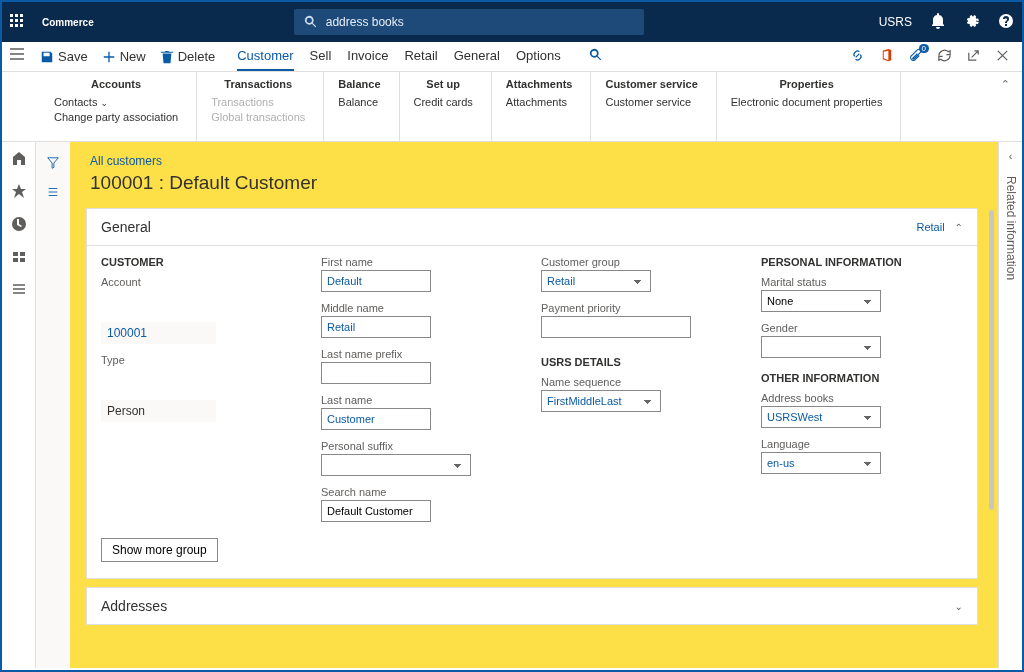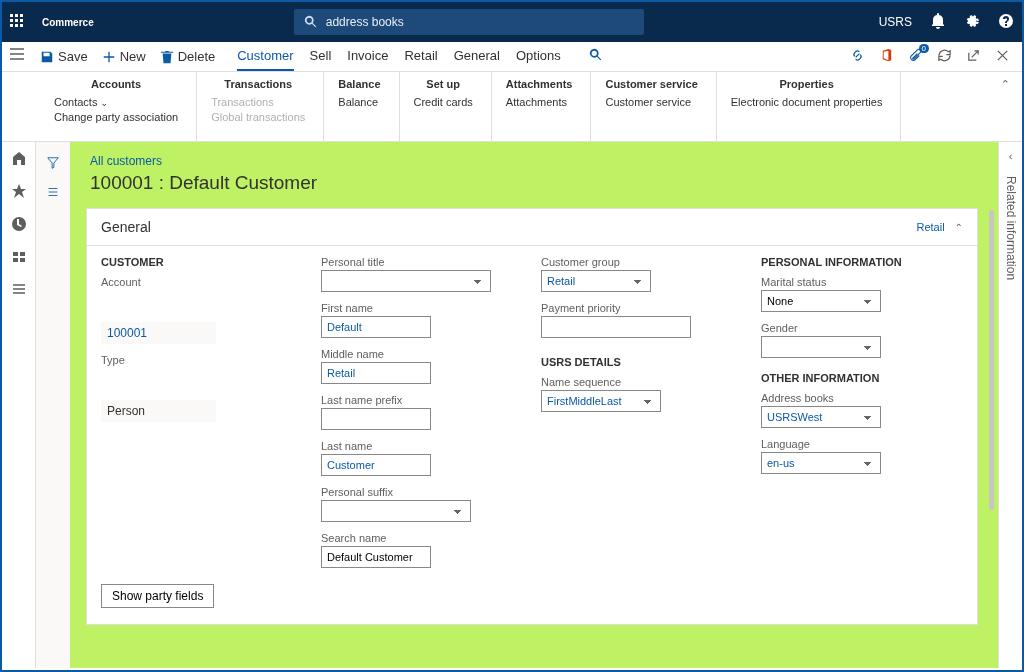--- a/index.html
+++ b/index.html
@@ -37,21 +37,21 @@
 .rgroup .item .chev { font-size:9px; margin-left:3px; }
 .ribbon .collapse-chev { margin-left:auto; padding:6px 12px; color:#666; cursor:pointer; font-size:11px;}
 
 .body { display: flex; height: 526px; }
 .leftrail { width: 34px; border-right: 1px solid #e1dfdd; display: flex; flex-direction: column; align-items: center; padding-top: 6px; gap: 14px; }
 .leftrail svg { width: 16px; height: 16px; fill: #605e5c; cursor: pointer; }
 .leftrail .hamb { margin-top:2px; }
 .mainwrap { flex: 1; display: flex; }
 .innerleft { width: 34px; display:flex; flex-direction:column; align-items:center; gap:12px; padding-top:14px; background:#faf9f8;}
 .innerleft svg { width:14px; height:14px; stroke:#0a5aa6; fill:none; cursor:pointer;}
-.content { flex:1; background:#bef264; padding: 12px 20px 0 16px; overflow-y:auto; position:relative;}
+.content { flex:1; background:#fde047; padding: 12px 20px 0 16px; overflow-y:auto; position:relative;}
 .scrollbar-fake { position:absolute; right:4px; top:68px; width:5px; height:300px; background:#c8c6c4; border-radius:3px;}
 .breadcrumb { color:#0a5aa6; font-size:12px; margin-bottom:4px; margin-left:4px; cursor:pointer;}
 .pagetitle { font-size:19px; color:#323130; margin-bottom:14px; margin-left:4px;}
 
 .panel { background:#fff; border:1px solid #e1dfdd; margin-bottom:8px; }
 .panel-head { padding:10px 14px; display:flex; align-items:center; cursor:pointer;}
 .panel-head .ptitle { font-size:14px; color:#323130;}
 .panel-head .right { margin-left:auto; display:flex; gap:10px; align-items:center; font-size:11px;}
 .panel-head .badge-retail { color:#0a5aa6; font-size:11px;}
 .panel-head .chev { color:#605e5c; font-size:10px;}
@@ -257,22 +257,20 @@
                   <label>Account</label>
                 <div class="ro">100001</div>
                 </div>
               <div class="fld">
                   <label>Type</label>
                 <div class="ro black">Person</div>
                 </div>
             </div>
 
             <div class="col">
-              <div class="fld"><label>Personal title</label>
-                <select><option></option></select></div>
               <div class="fld"><label>First name</label>
                 <input class="blue" style="width: 110px;" value="Default"></div>
               <div class="fld"><label>Middle name</label>
                 <input class="blue" style="width: 110px;" value="Retail"></div>
               <div class="fld"><label>Last name prefix</label>
                 <input style="width: 110px;" value=""></div>
               <div class="fld"><label>Last name</label>
                 <input class="blue" style="width: 110px;" value="Customer"></div>
               <div class="fld"><label>Personal suffix</label>
                 <select style="width:150px"><option></option></select></div>
@@ -296,24 +294,32 @@
                 <select style="width:120px"><option>None</option></select></div>
               <div class="fld"><label>Gender</label>
                 <select style="width:120px"><option></option></select></div>
               <div class="sectionhead" style="margin-top:14px;">OTHER INFORMATION</div>
               <div class="fld"><label>Address books</label>
                 <select class="blue" style="width:120px"><option>USRSWest</option></select></div>
               <div class="fld"><label>Language</label>
                 <select class="blue" style="width:120px"><option>en-us</option></select></div>
             </div>
           </div>
-          <button class="showmore">Show party fields</button>
+          <button class="showmore">Show more group</button>
         </div>
       </div>
 
+      <div class="panel">
+        <div class="panel-head">
+          <span class="ptitle">Addresses</span>
+          <span class="right">
+              <span class="chev">⌄</span>
+            </span>
+        </div>
+      </div>
 
     </div>
 
     <div class="rightrail">
       <span class="chev-left">‹</span>
       <span class="rotated">Related information</span>
     </div>
   </div>
 </div>
 

